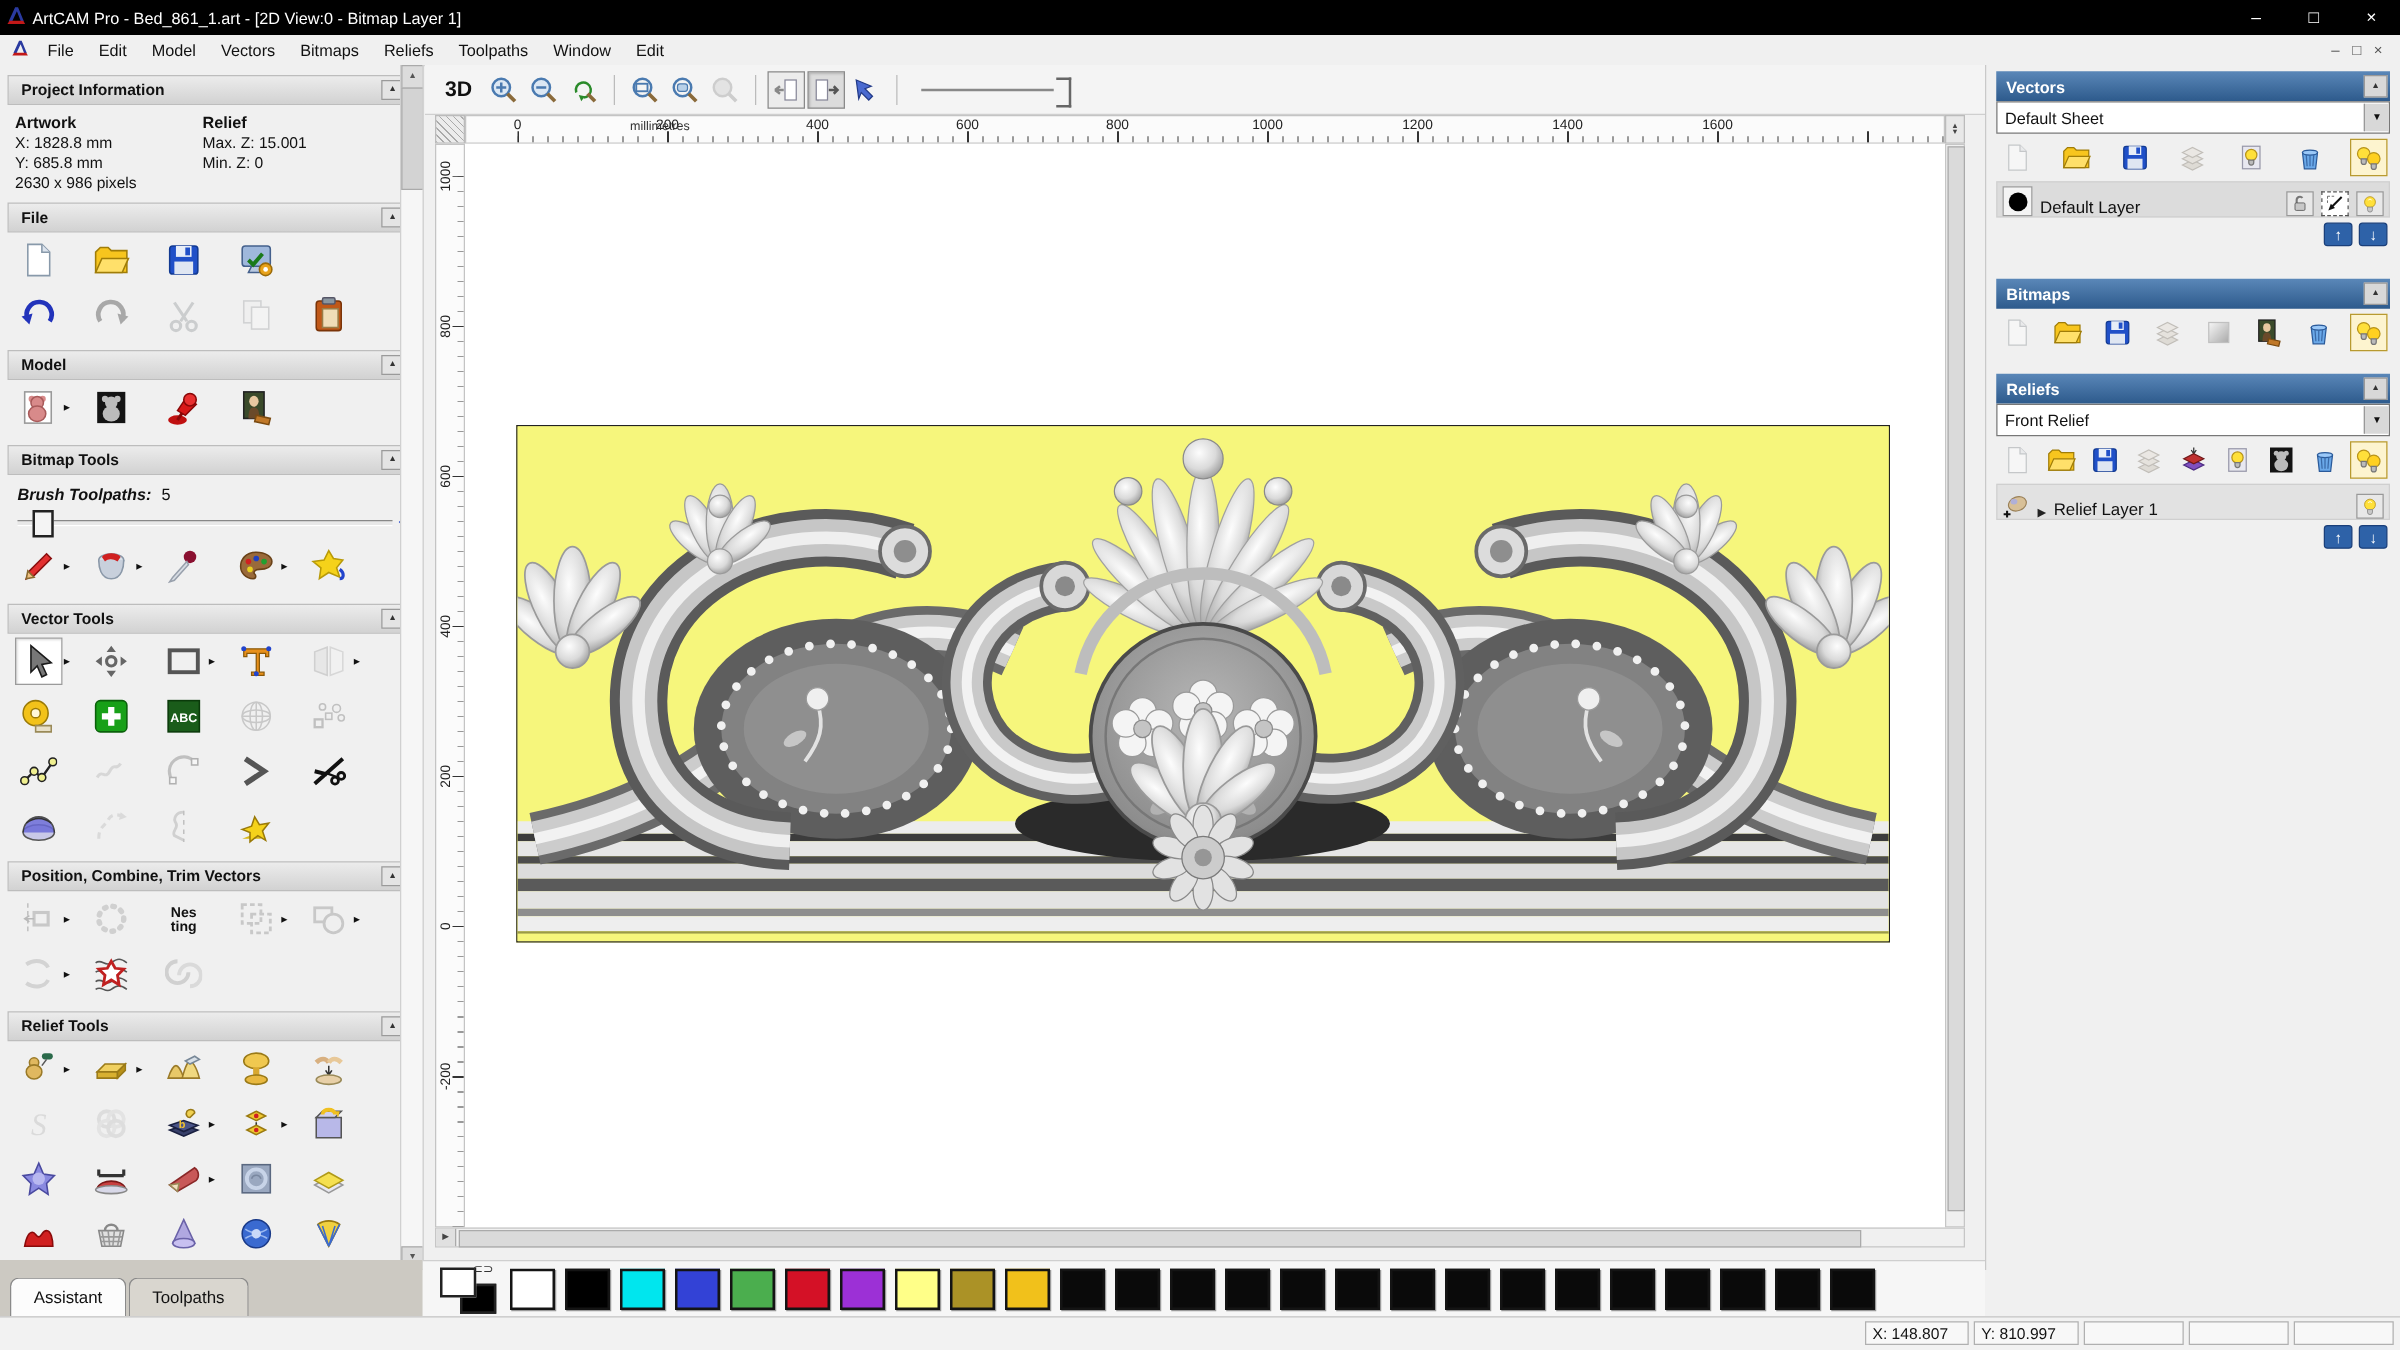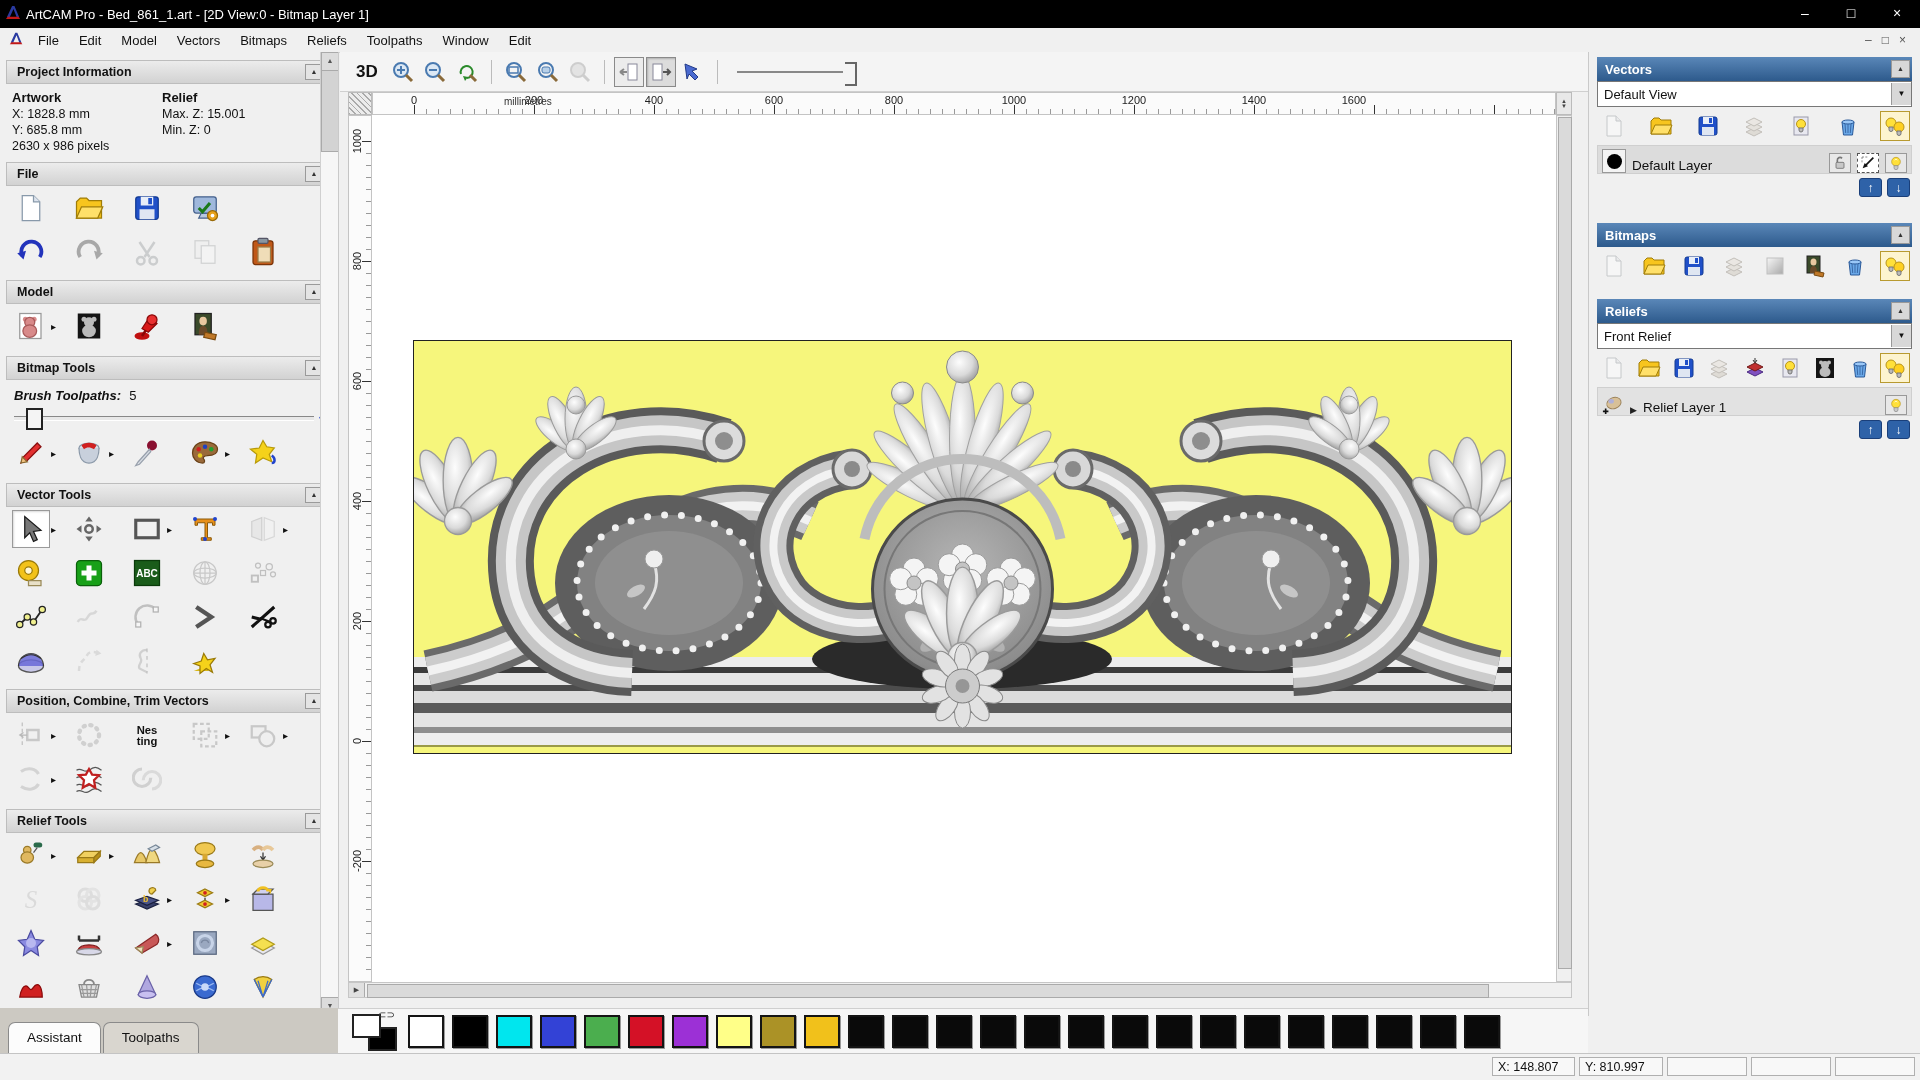--- a/index.html
+++ b/index.html
@@ -66,21 +66,21 @@
   .vslider .vh{position:absolute;right:0;top:2px;width:10px;height:20px;border:2px solid #666;border-left:none;background:#f4f4f4;}
   
   .corner{position:absolute;left:8px;top:40px;width:24px;height:23px;background:#ececec;border:1px solid #bbb;box-sizing:border-box;
           background-image:repeating-linear-gradient(45deg,#aaa 0 1px,transparent 1px 4px);}
   .hruler{position:absolute;left:32px;top:40px;width:1184px;height:23px;background:#fbfbfb;border:1px solid #c4c4c4;box-sizing:border-box;
     background-image:repeating-linear-gradient(90deg,#333 0 1px,transparent 1px 120px),repeating-linear-gradient(90deg,#999 0 1px,transparent 1px 12px);
     background-size:100% 9px,100% 5px;background-position:41px bottom,41px bottom;background-repeat:no-repeat,no-repeat;}
   .hlab{position:absolute;top:1px;width:60px;text-align:center;font-size:11px;color:#222;}
   .hruler span:nth-of-type(1){left:11px}.hruler span:nth-of-type(2){left:131px}.hruler span:nth-of-type(3){left:251px}
   .hruler span:nth-of-type(4){left:371px}.hruler span:nth-of-type(5){left:491px}.hruler span:nth-of-type(6){left:611px}
-  .hruler span:nth-of-type(7){left:731px}.hruler span:nth-of-type(8){left:851px}.hruler span:nth-of-type(9){left:951px}
+  .hruler span:nth-of-type(7){left:731px}.hruler span:nth-of-type(8){left:851px}.hruler span:nth-of-type(9){left:971px}
   .runit{position:absolute;right:4px;top:3px;font-size:10px;color:#333;}
   .rend{position:absolute;left:1216px;top:40px;width:16px;height:23px;background:#e8e8e8;border:1px solid #bbb;box-sizing:border-box;
         display:flex;flex-direction:column;align-items:center;justify-content:center;font-size:6px;color:#444;line-height:5px;}
   .vruler{position:absolute;left:8px;top:63px;width:24px;height:867px;background:#fbfbfb;border:1px solid #c4c4c4;box-sizing:border-box;
     background-image:repeating-linear-gradient(180deg,#333 0 1px,transparent 1px 120px),repeating-linear-gradient(180deg,#999 0 1px,transparent 1px 12px);
     background-size:9px 2000px,5px 2000px;background-position:right 25px,right 25px;background-repeat:no-repeat,no-repeat;}
   .vlab{position:absolute;left:-15px;width:48px;height:14px;text-align:center;font-size:11px;color:#222;transform:rotate(-90deg);}
   .vruler span:nth-of-type(1){top:18px}.vruler span:nth-of-type(2){top:138px}.vruler span:nth-of-type(3){top:258px}
   .vruler span:nth-of-type(4){top:378px}.vruler span:nth-of-type(5){top:498px}.vruler span:nth-of-type(6){top:618px}
   .vruler span:nth-of-type(7){top:738px}
@@ -1408,21 +1408,21 @@
       <span class="thumb"></span>
     </div>
   </div>
 
   <div id="right-panel">
     <div class="bh">
       <span>Vectors</span>
       <button class="coll">▲</button>
     </div>
     <div class="dd">
-      <span>Default View</span>
+      <span>Default Sheet</span>
       <span class="dd-btn">▼</span>
     </div>
     <div class="mrow">
 
     <button class="mtool dim">
           <svg viewBox="0 0 24 24">
             <use href="#s-page"></use>
           </svg>
         </button>
         <button class="mtool">

